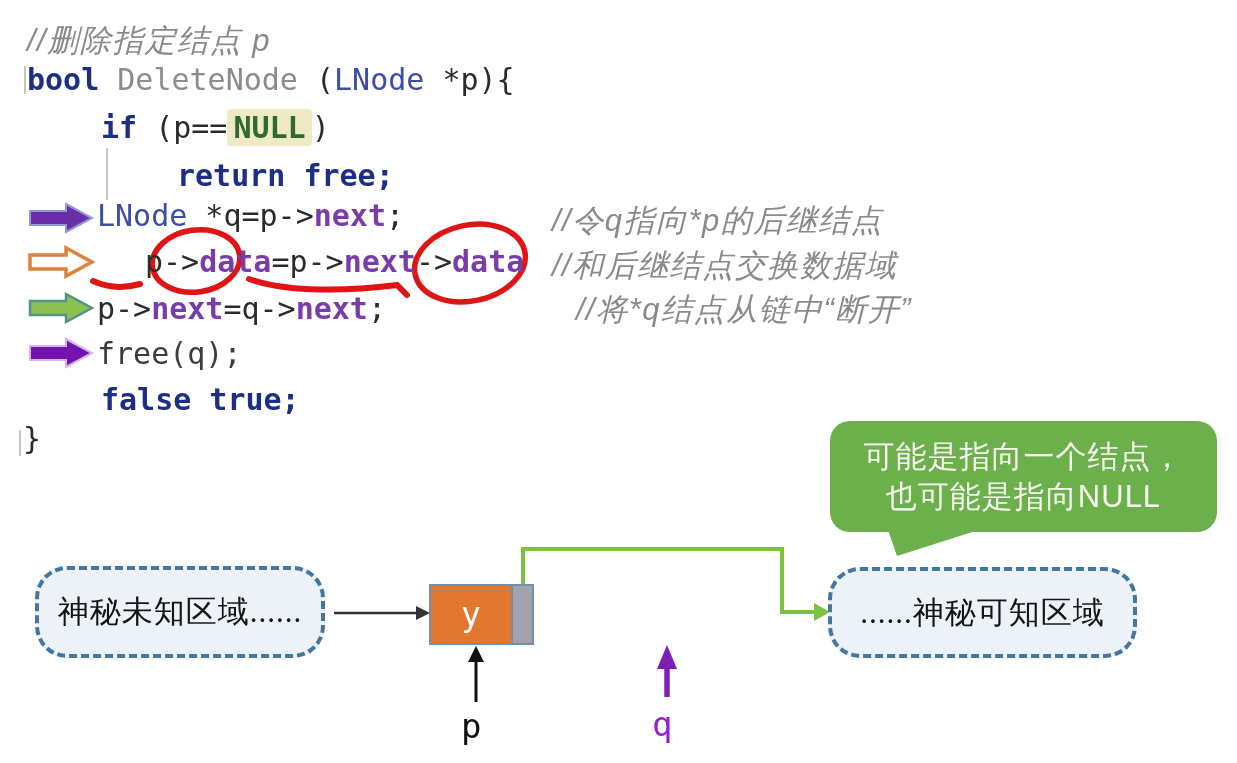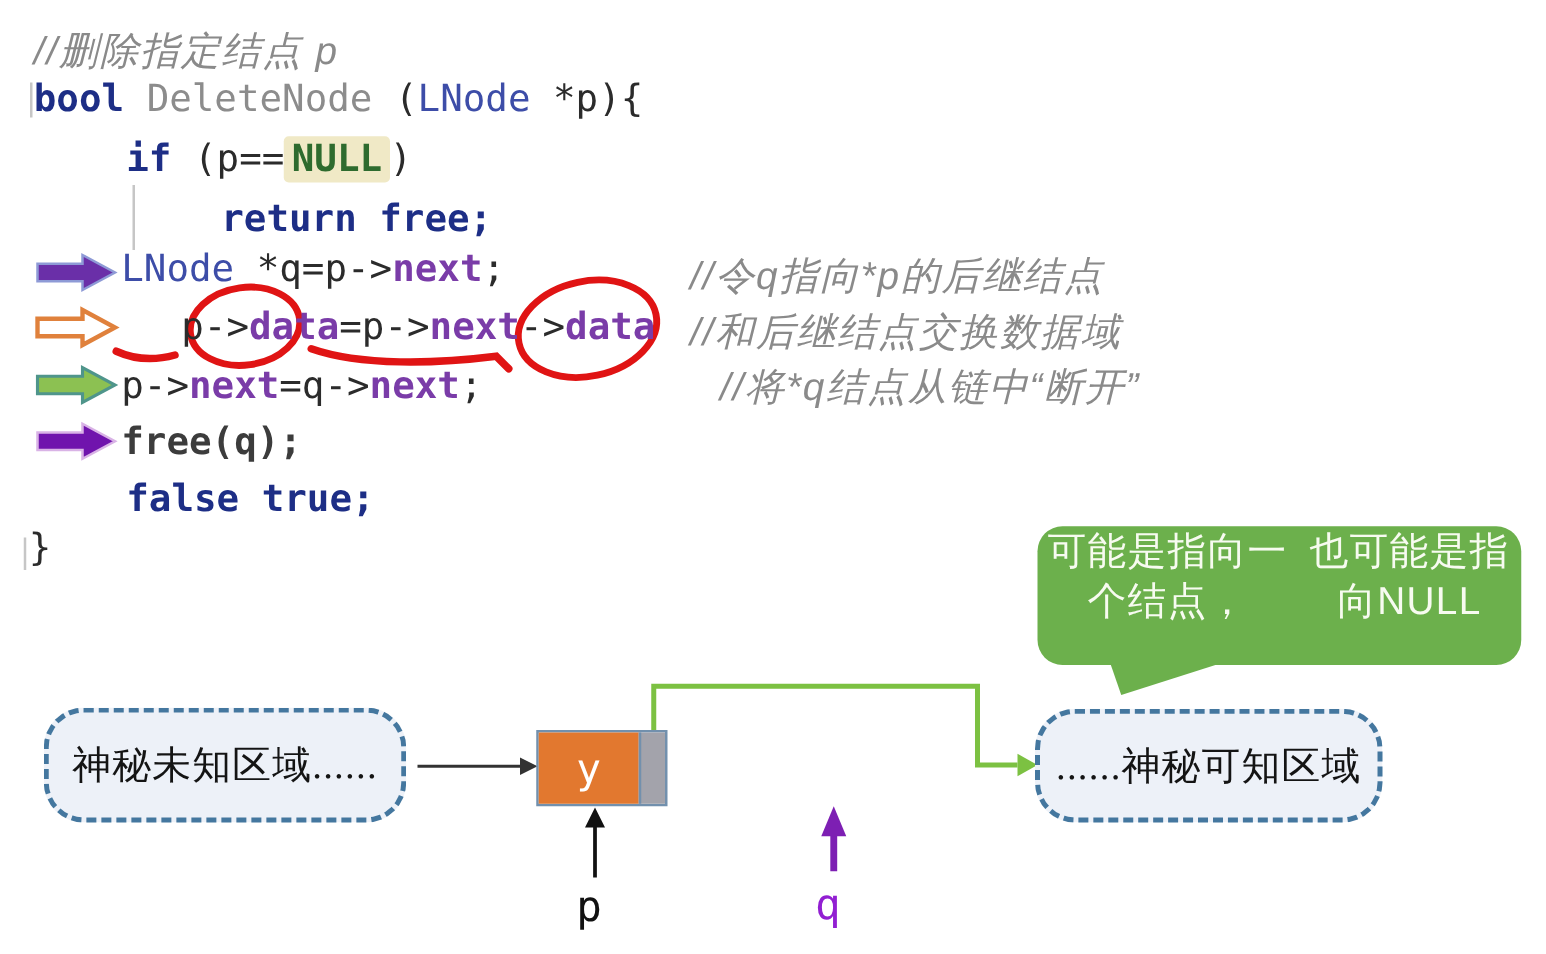--- a/index.html
+++ b/index.html
@@ -17,28 +17,28 @@
   .plain{ color:#2b2b2b; }
   .nullkw { color:#2e6b2e; font-weight:bold; background:#f0e9c6; border-radius:4px; padding:1px 6px; }
 
   .cmt { position:absolute; color:#8a8a8a; font-size:31px; font-style:italic; letter-spacing:1.5px;
          font-family:Liberation Sans, sans-serif; white-space:pre;text-align:right; }
 
   .guide { position:absolute; width:2px; background:#c6c6c6; }
 
   .bubble { position:absolute; left:830px; top:421px; width:387px; height:111px; background:#6cb04c;
             border-radius:20px; color:#f7fbf0; font-size:31px; line-height:40px; text-align:center;
-            display:flex; flex-direction:row; justify-content:center; letter-spacing:1px; }
+            display:flex; flex-direction:column; justify-content:center; letter-spacing:1px; }
 
   .dbox { position:absolute; border:4px dashed #44779f; border-radius:32px; background:#edf1f8;
           box-sizing:border-box; display:flex; align-items:center; justify-content:center;
           font-family:"Liberation Serif", serif; font-size:31px; color:#141414; letter-spacing:1px;
           white-space:pre; }
   .dbox.left  { left:35px;  top:566px; width:290px; height:92px; }
-  .dbox.right { left:828px; top:567px; width:278px; height:91px; }
+  .dbox.right { left:828px; top:567px; width:309px; height:91px; }
 
   .node { position:absolute; left:429px; top:584px; width:105px; height:61px;
           border:2px solid #7290ad; box-sizing:border-box; display:flex; }
   .node-data { width:80px; background:#e2782f; color:#ffffff; display:flex; align-items:center;
                justify-content:center; font-family:"DejaVu Sans Mono", monospace; font-size:33px; }
   .node-next { flex:1; background:#a3a3ab; border-left:2px solid #7290ad; }
 
   .ptr-label { position:absolute; font-family:"DejaVu Sans Mono", monospace; font-size:34px; }
   .ptr-label.p { left:461px; top:706px; color:#111111; }
   .ptr-label.q { left:652px; top:704px; color:#921fd2; }
@@ -89,21 +89,21 @@
   <div class="code-line" style="left:27px; top:63px;"><span class="kw">bool</span><span class="gray"> DeleteNode </span><span class="plain">(</span><span class="type">LNode</span><span class="plain"> *p){</span></div>
 
   <div class="code-line kw" style="left:177px; top:159px;">return free;</div>
 
   <div class="code-line" style="left:97px; top:199px;"><span class="type">LNode</span><span class="plain"> *q=p-&gt;</span><span class="id">next</span><span class="plain">;</span></div>
 
   <div class="code-line" style="left:97px; top:245px;margin-left:48px;"><span class="plain">p-&gt;</span><span class="id">data</span><span class="plain">=p-&gt;</span><span class="id">next</span><span class="plain">-&gt;</span><span class="id">data</span></div>
 
   <div class="code-line" style="left:97px; top:292px;"><span class="plain">p-&gt;</span><span class="id">next</span><span class="plain">=q-&gt;</span><span class="id">next</span><span class="plain">;</span></div>
 
-  <div class="code-line fn" style="left:97px; top:337px;font-weight:bold;">free(q);</div>
+  <div class="code-line fn" style="left:97px; top:337px;">free(q);</div>
 
   <div class="code-line kw" style="left:101px; top:383px;">false true;</div>
 
   <div class="code-line" style="left:23px; top:422px;">}</div>
 
   <div class="cmt" style="left:552px; top:245px;">//和后继结点交换数据域</div>
   <div class="cmt" style="left:552px; top:200px;">//令q指向*p的后继结点</div>
   <div class="cmt" style="left:576px; top:289px;">//将*q结点从链中“断开”</div>
 
   <div class="bubble">

